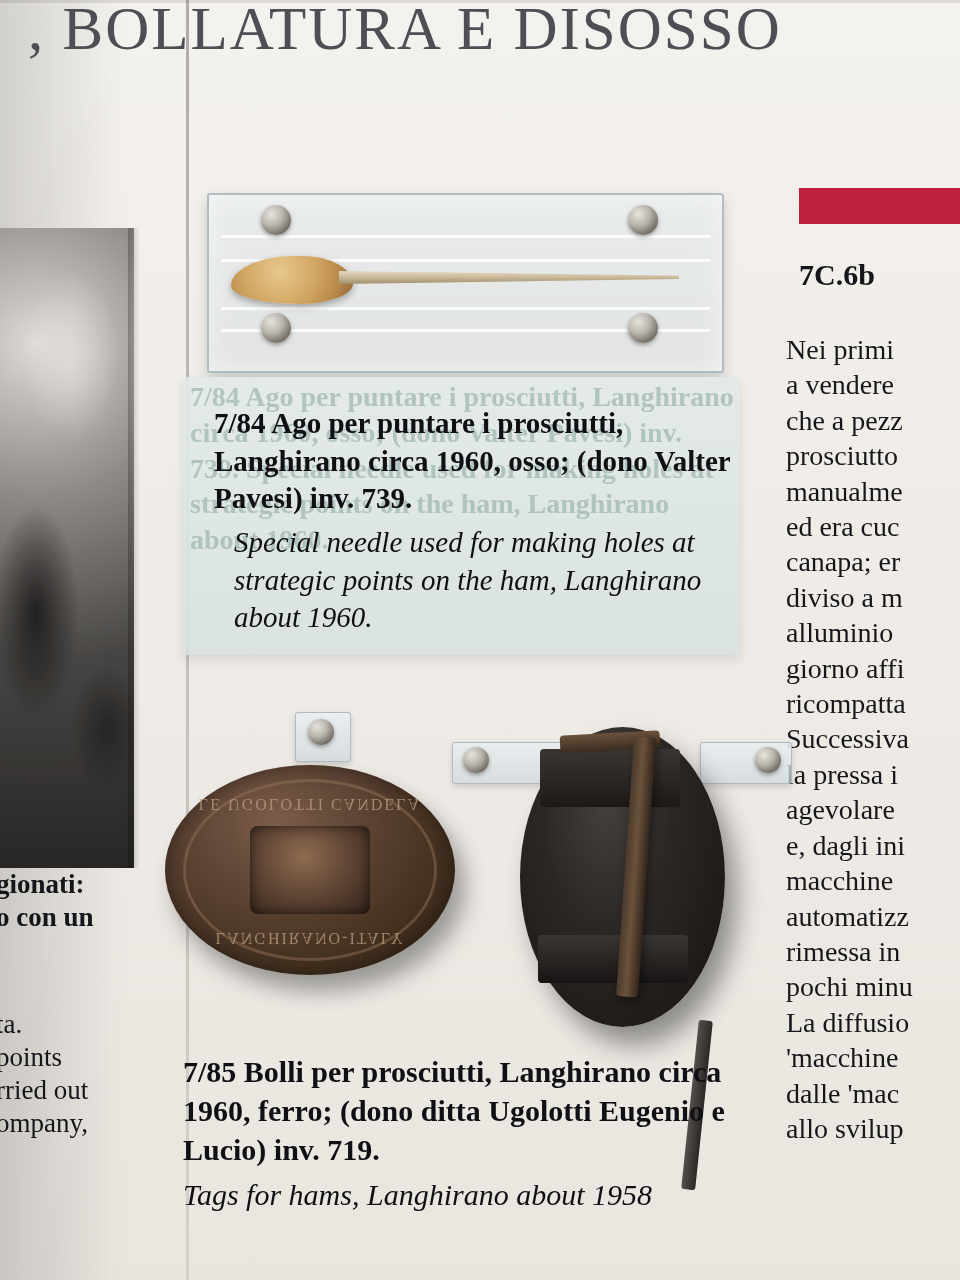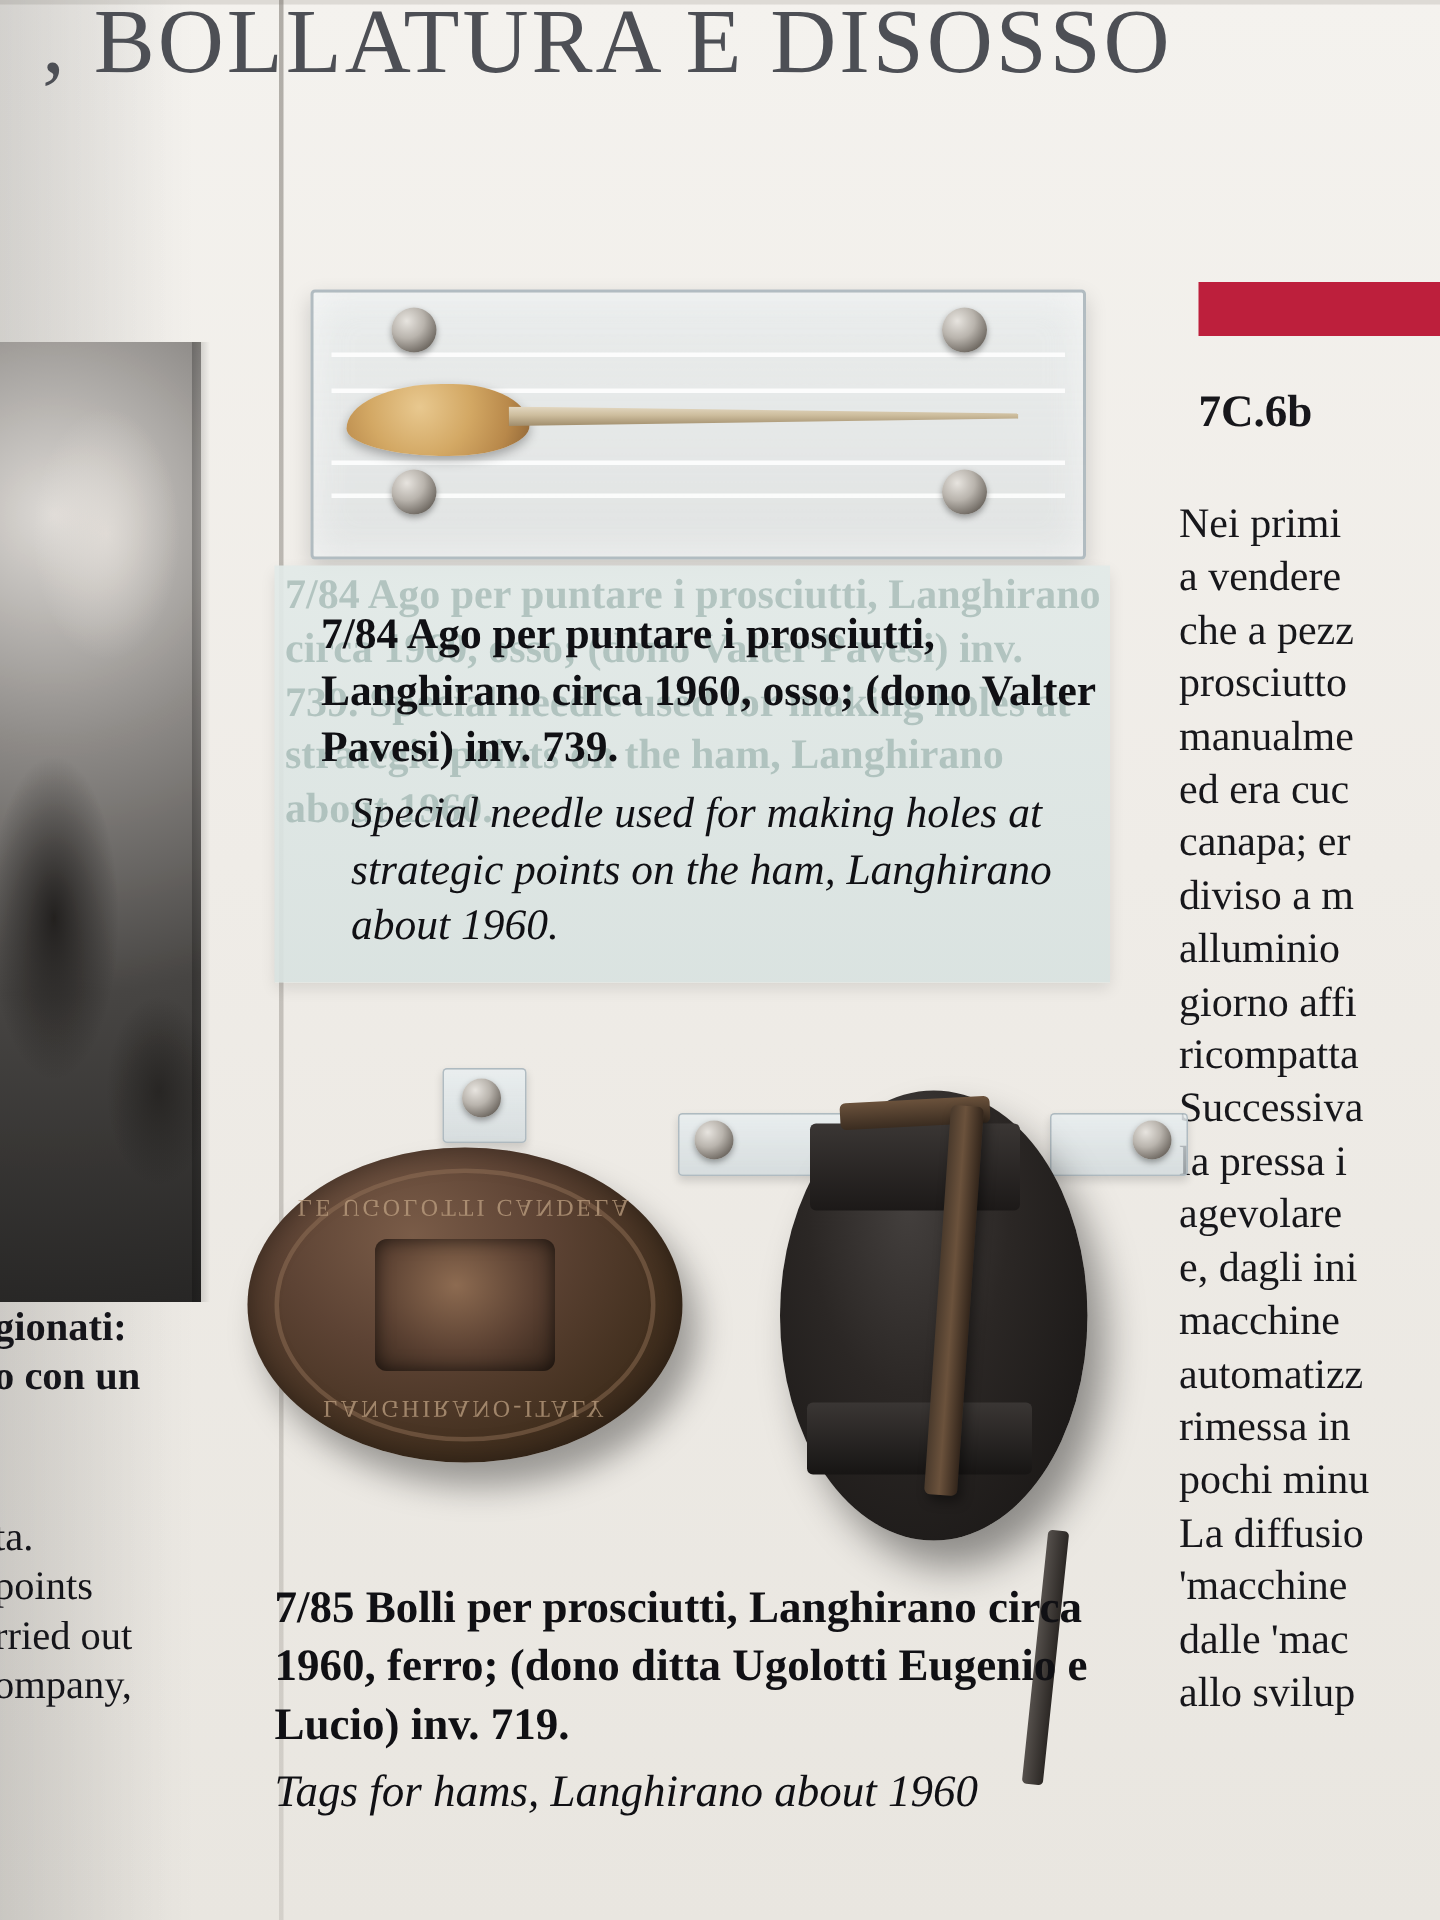--- a/index.html
+++ b/index.html
@@ -451,16 +451,16 @@
   <div class="tag-right">
     <div class="plate"></div>
     <div class="plate2"></div>
   </div>
   <div class="lever-top"></div>
   <div class="lever"></div>
   <div class="lever-stem"></div>
 
   <div class="label2">
     <span>7/85 Bolli per prosciutti, Langhirano circa 1960, ferro; (dono ditta Ugolotti Eugenio e Lucio) inv. 719.</span>
-    <span class="it">Tags for hams, Langhirano about 1960</span>
+    <span class="it">Tags for hams, Langhirano about 1958</span>
   </div>
 
 </div>
 
 </body></html>

